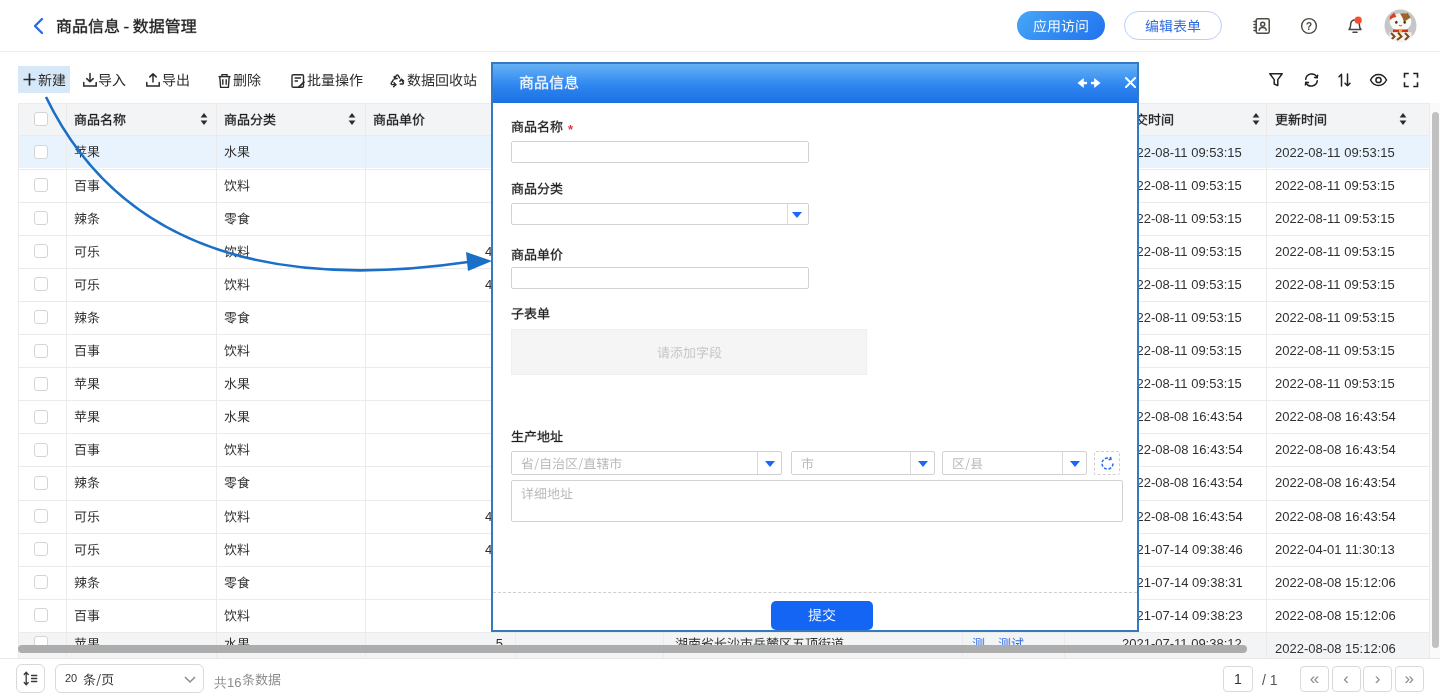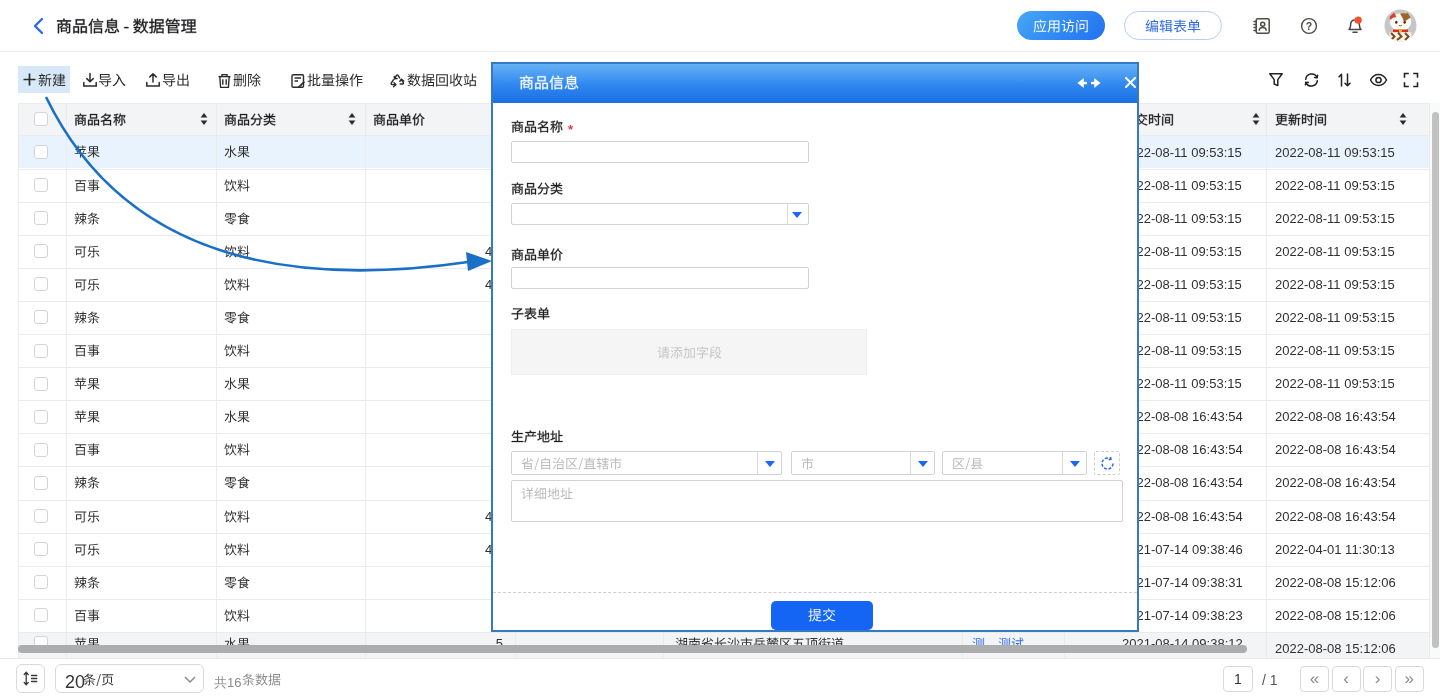--- a/index.html
+++ b/index.html
@@ -764,21 +764,21 @@
   </div>
 <div style="position:absolute;left:224px;top:636.9px;">
     <svg width="26.0" height="13.0" viewBox="0 0 2000 1000">
       <g fill="#303030" transform="matrix(1,0,0,-1,0,880)">
         <use href="#g6C34" x="0"></use>
         <use href="#g679C" x="1000"></use>
       </g>
     </svg>
   </div>
 <div class="dt" style="position:absolute;left:495.8px;top:635.9px">5</div>
-<div class="dt" style="position:absolute;left:1122px;top:635.9px">2021-08-14 09:38:12</div>
+<div class="dt" style="position:absolute;left:1122px;top:635.9px">2021-07-11 09:38:12</div>
 <div class="dt" style="position:absolute;left:1275px;top:640.9px">2022-08-08 15:12:06</div>
 <div style="position:absolute;left:675px;top:636.9px;">
     <svg width="169.0" height="13.0" viewBox="0 0 13000 1000">
       <g fill="#303030" transform="matrix(1,0,0,-1,0,880)">
         <use href="#g6E56" x="0"></use>
         <use href="#g5357" x="1000"></use>
         <use href="#g7701" x="2000"></use>
         <use href="#g957F" x="3000"></use>
         <use href="#g6C99" x="4000"></use>
         <use href="#g5E02" x="5000"></use>
@@ -812,21 +812,21 @@
 <div style="position:absolute;left:18px;top:645px;width:1229px;height:8px;background:#adadad;border-radius:4px;z-index:70"></div>
 <div style="position:absolute;left:0;top:658px;width:1440px;height:42px;background:#fff;border-top:1px solid #e8e8e8"></div>
 <div style="position:absolute;left:16px;top:664px;width:29px;height:29px;border:1px solid #d9d9d9;border-radius:6px;background:#fff"></div>
 <div style="position:absolute;left:22px;top:670px;">
     <svg width="17" height="17" viewBox="0 0 17 17" fill="none" stroke="#3a3a3a" stroke-width="1.3" stroke-linecap="round">
 <path d="M4.2 2.5 V14.5 M2.2 4.5 L4.2 2.3 L6.2 4.5 M2.2 12.5 L4.2 14.7 L6.2 12.5"></path>
 <path d="M9.5 5.5 H14.8 M9.5 8.5 H14.8 M9.5 11.5 H14.8"></path>
 </svg>
   </div>
 <div style="position:absolute;left:55px;top:664px;width:149px;height:29px;border:1px solid #d9d9d9;border-radius:6px;background:#fff"></div>
-<div style="position:absolute;left:65px;top:672px;font-size:18px;color:#333">20&nbsp;</div>
+<div style="position:absolute;left:65px;top:672px;font-size:11px;color:#333">20&nbsp;</div>
 <div style="position:absolute;left:83px;top:672.5px;">
     <svg width="31.1" height="13.0" viewBox="0 0 2392 1000">
       <g fill="#333333" transform="matrix(1,0,0,-1,0,880)">
         <use href="#g6761" x="0"></use>
         <use href="#g002F" x="1000"></use>
         <use href="#g9875" x="1392"></use>
       </g>
     </svg>
   </div>
 <div style="position:absolute;left:184px;top:676px;">

